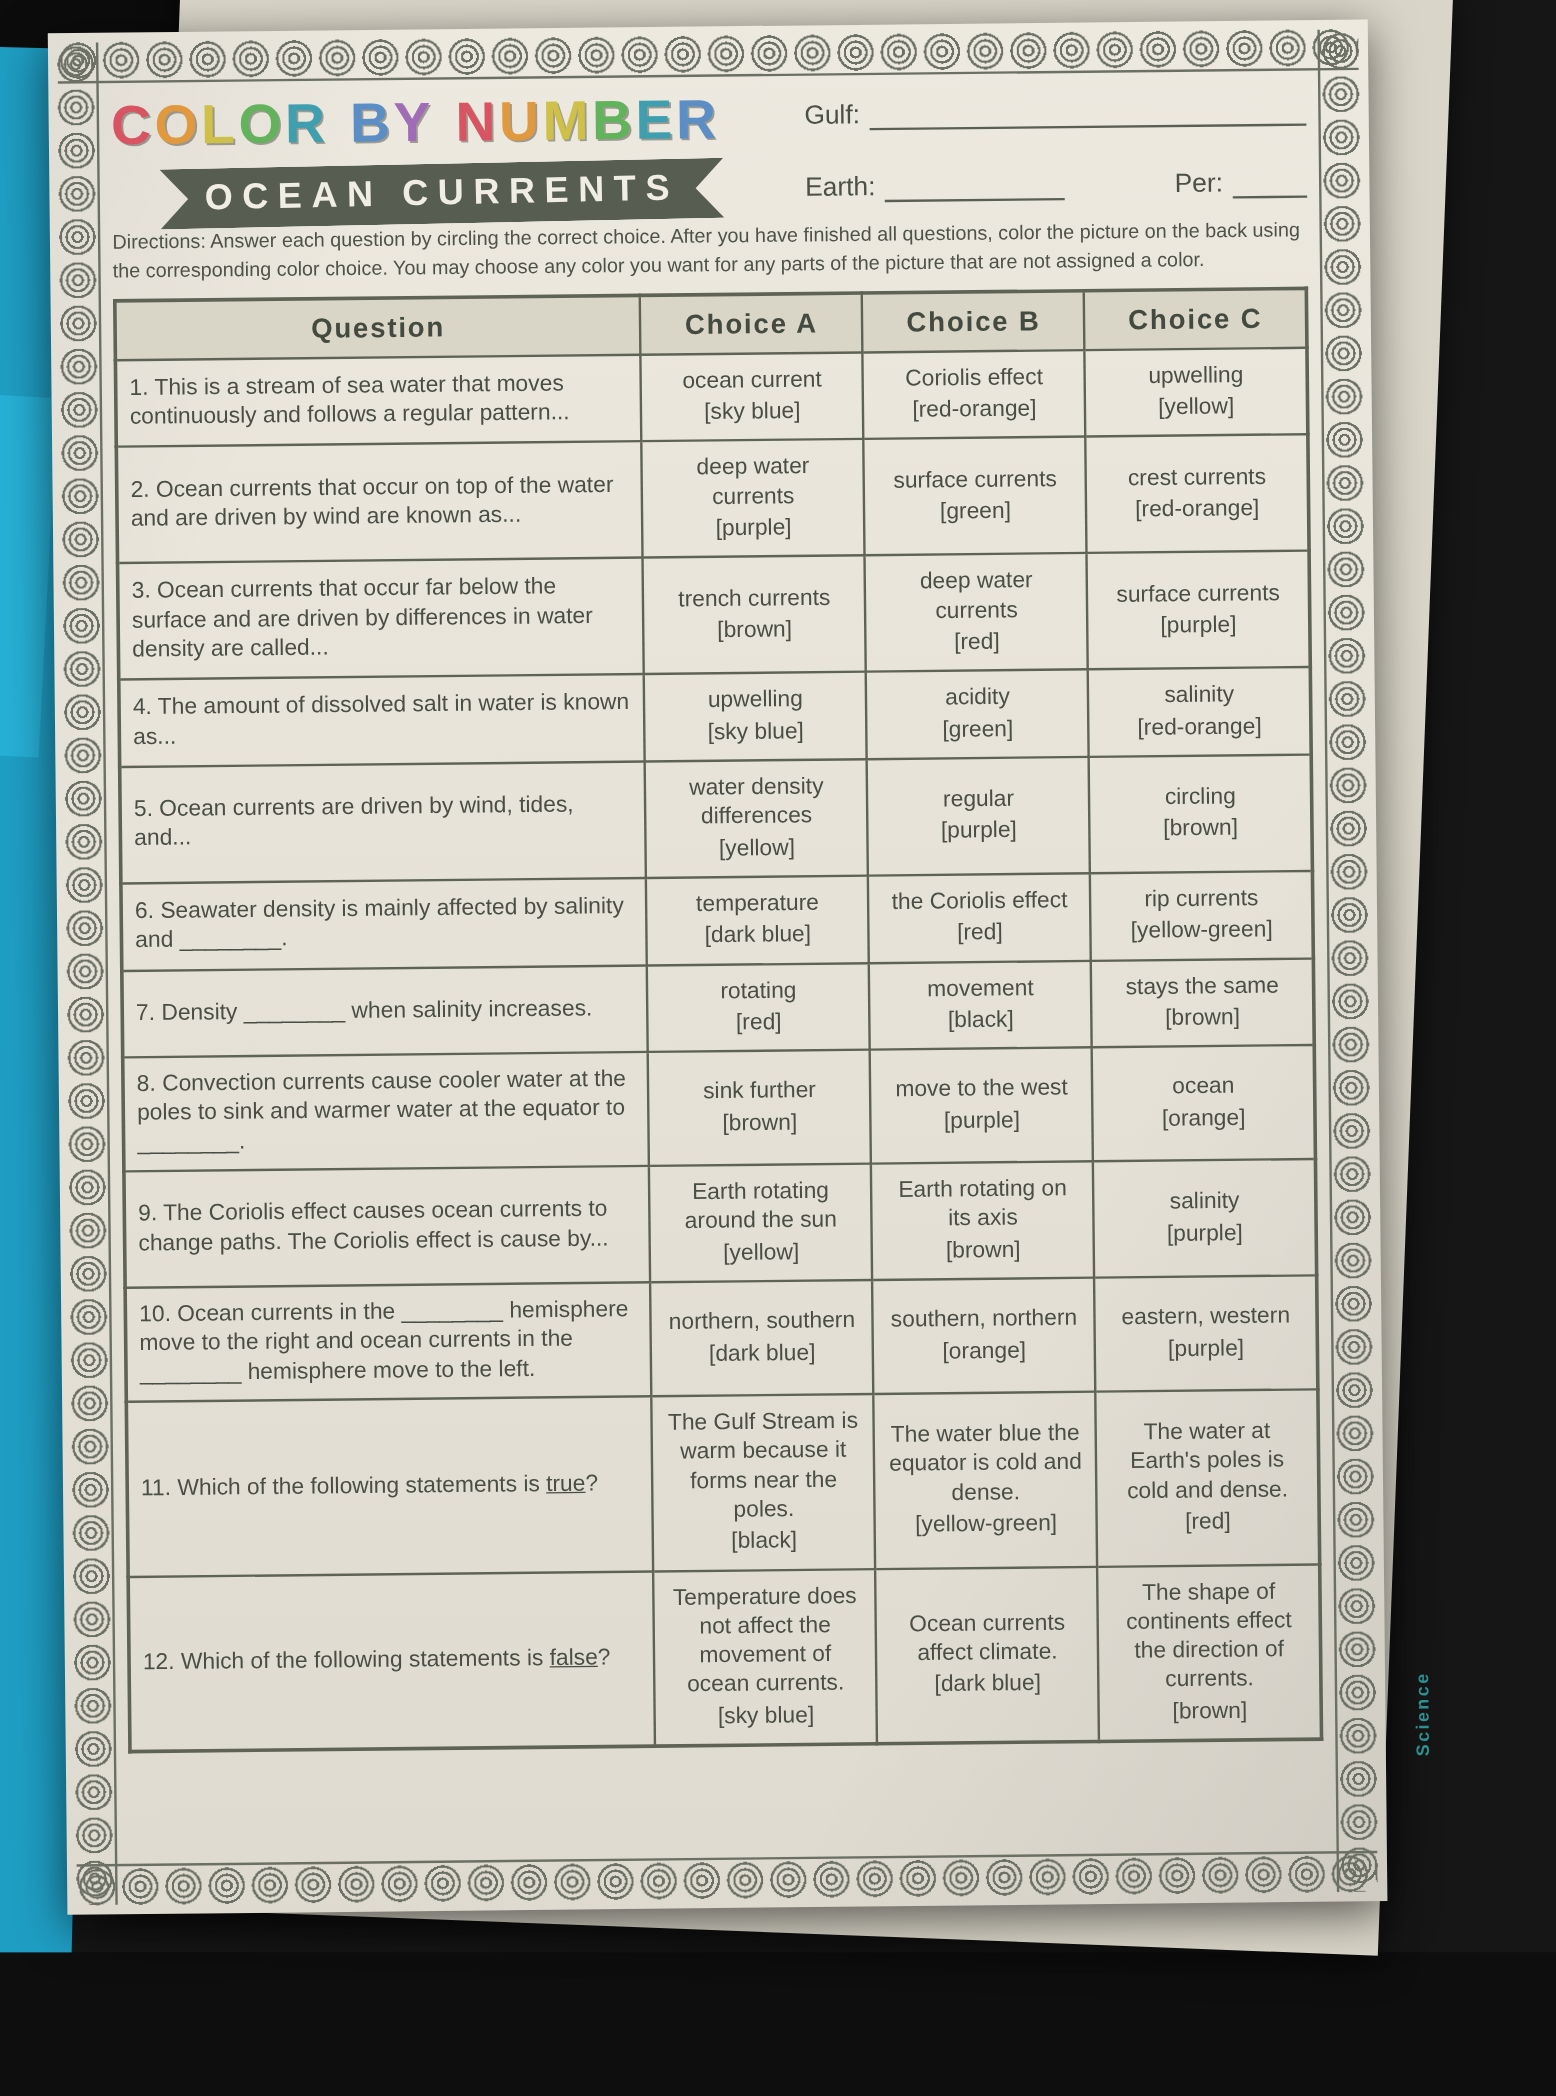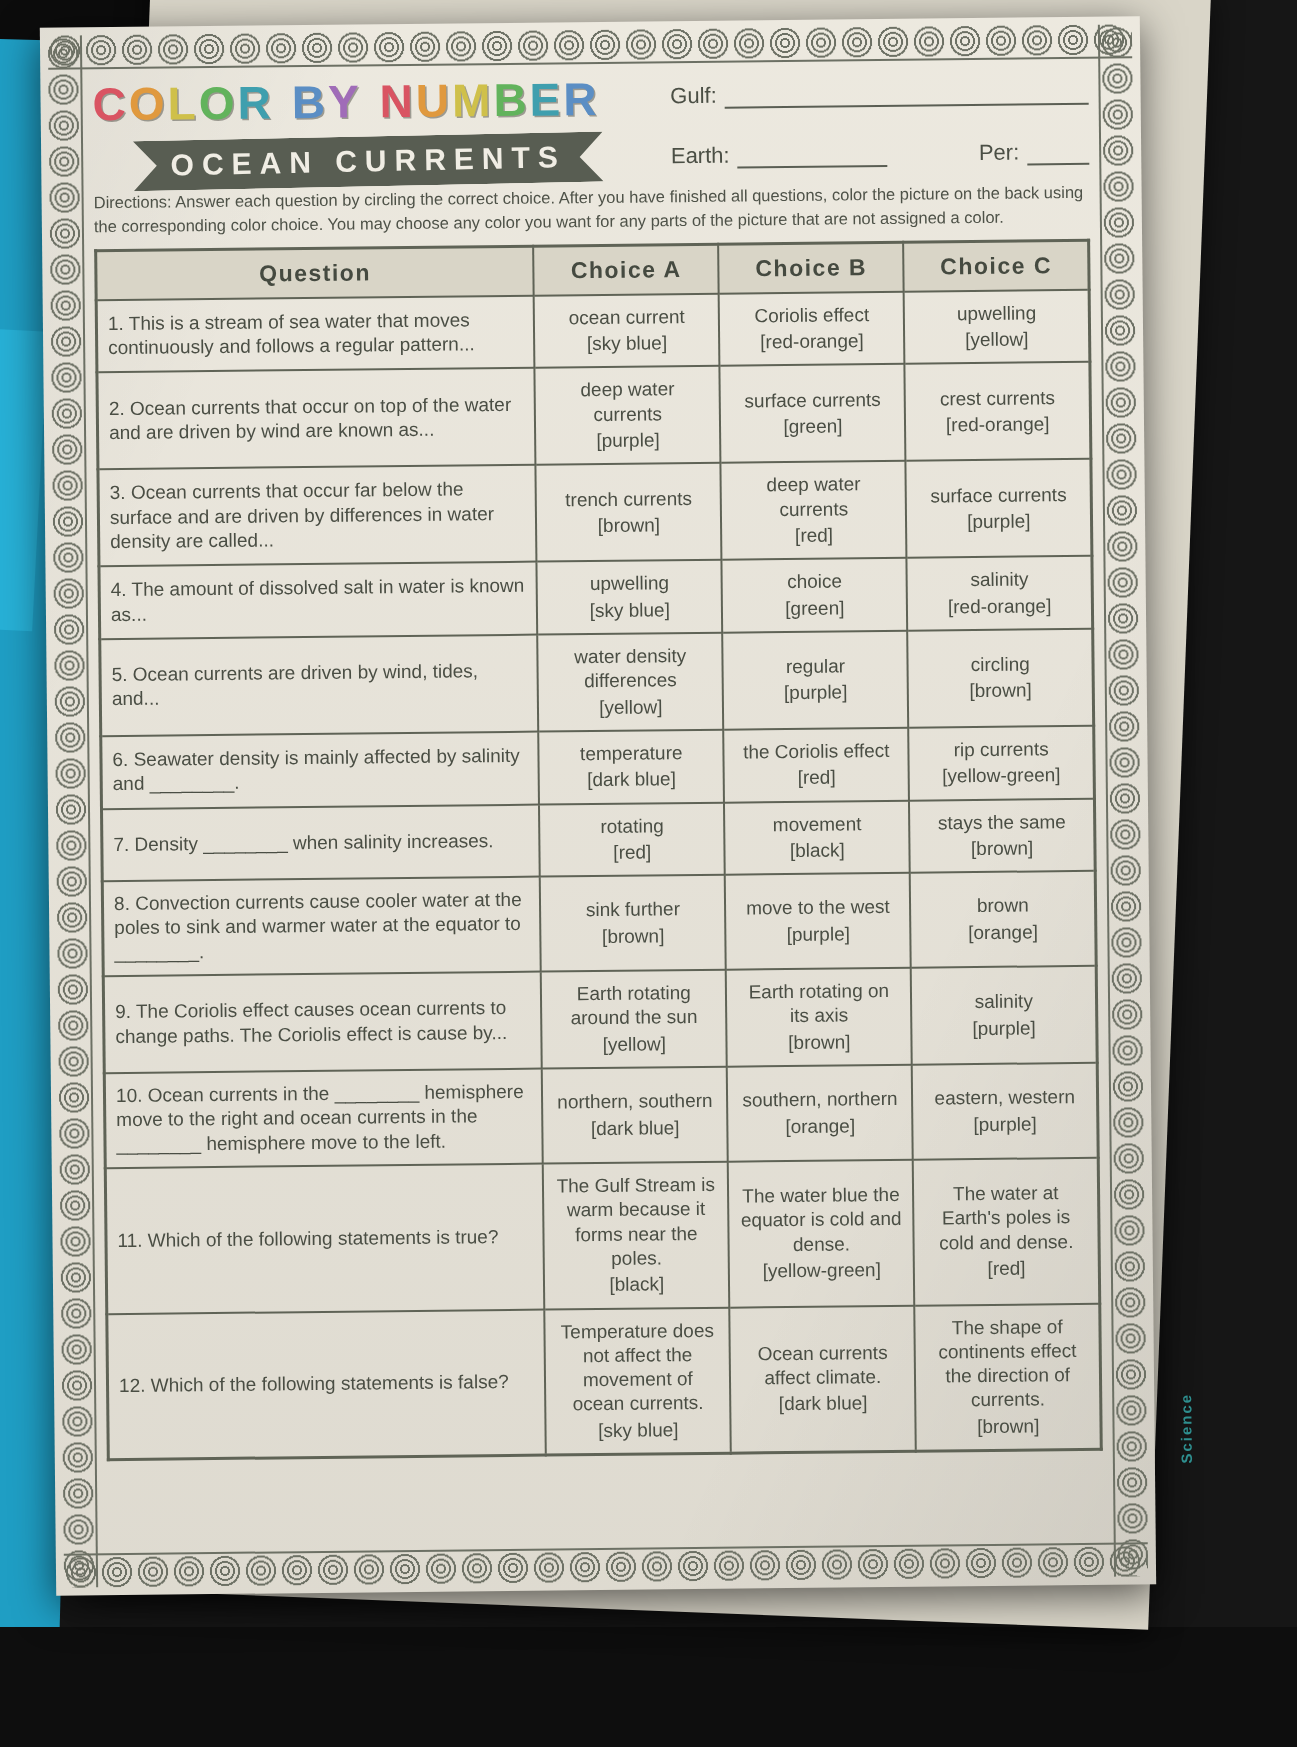--- a/index.html
+++ b/index.html
@@ -71,21 +71,21 @@
   th{
     background:#d9d5c7;font-size:23px;font-weight:bold;letter-spacing:1.5px;
     padding:10px 4px;color:#454a40;
   }
   th.q-col{width:44%;}
   th.c-col{width:18.6%;}
   td{padding:10px 10px;font-size:19px;line-height:1.28;}
   td.question{text-align:left;white-space:pre-line;}
   td.choice{text-align:center;}
   .choice-color{display:block;margin-top:2px;}
-  .u{}
+  .u{text-decoration:underline;}
   
   .watermark{
     position:absolute;right:-40px;bottom:120px;
     writing-mode:vertical-rl;transform:rotate(180deg);
     color:#2e8f8f;font-size:15px;letter-spacing:2px;font-weight:bold;
   }
 </style>
 </head>
 <body>
 
@@ -186,21 +186,21 @@
     </td>
   </tr>
 
   <tr>
     <td class="question"><span>4. The amount of dissolved salt in water is known as...</span><span class="u"></span><span></span></td>
     <td class="choice">
       <span class="choice-text">upwelling</span>
       <span class="choice-color">[sky blue]</span>
     </td>
     <td class="choice">
-      <span class="choice-text">choice</span>
+      <span class="choice-text">acidity</span>
       <span class="choice-color">[green]</span>
     </td>
     <td class="choice">
       <span class="choice-text">salinity</span>
       <span class="choice-color">[red-orange]</span>
     </td>
   </tr>
 
   <tr>
     <td class="question"><span>5. Ocean currents are driven by wind, tides, and...</span><span class="u"></span><span></span></td>
@@ -255,21 +255,21 @@
 ________.</span><span class="u"></span><span></span></td>
     <td class="choice">
       <span class="choice-text">sink further</span>
       <span class="choice-color">[brown]</span>
     </td>
     <td class="choice">
       <span class="choice-text">move to the west</span>
       <span class="choice-color">[purple]</span>
     </td>
     <td class="choice">
-      <span class="choice-text">brown</span>
+      <span class="choice-text">ocean</span>
       <span class="choice-color">[orange]</span>
     </td>
   </tr>
 
   <tr>
     <td class="question"><span>9. The Coriolis effect causes ocean currents to change paths. The Coriolis effect is cause by...</span><span class="u"></span><span></span></td>
     <td class="choice">
       <span class="choice-text">Earth rotating around the sun</span>
       <span class="choice-color">[yellow]</span>
     </td>

